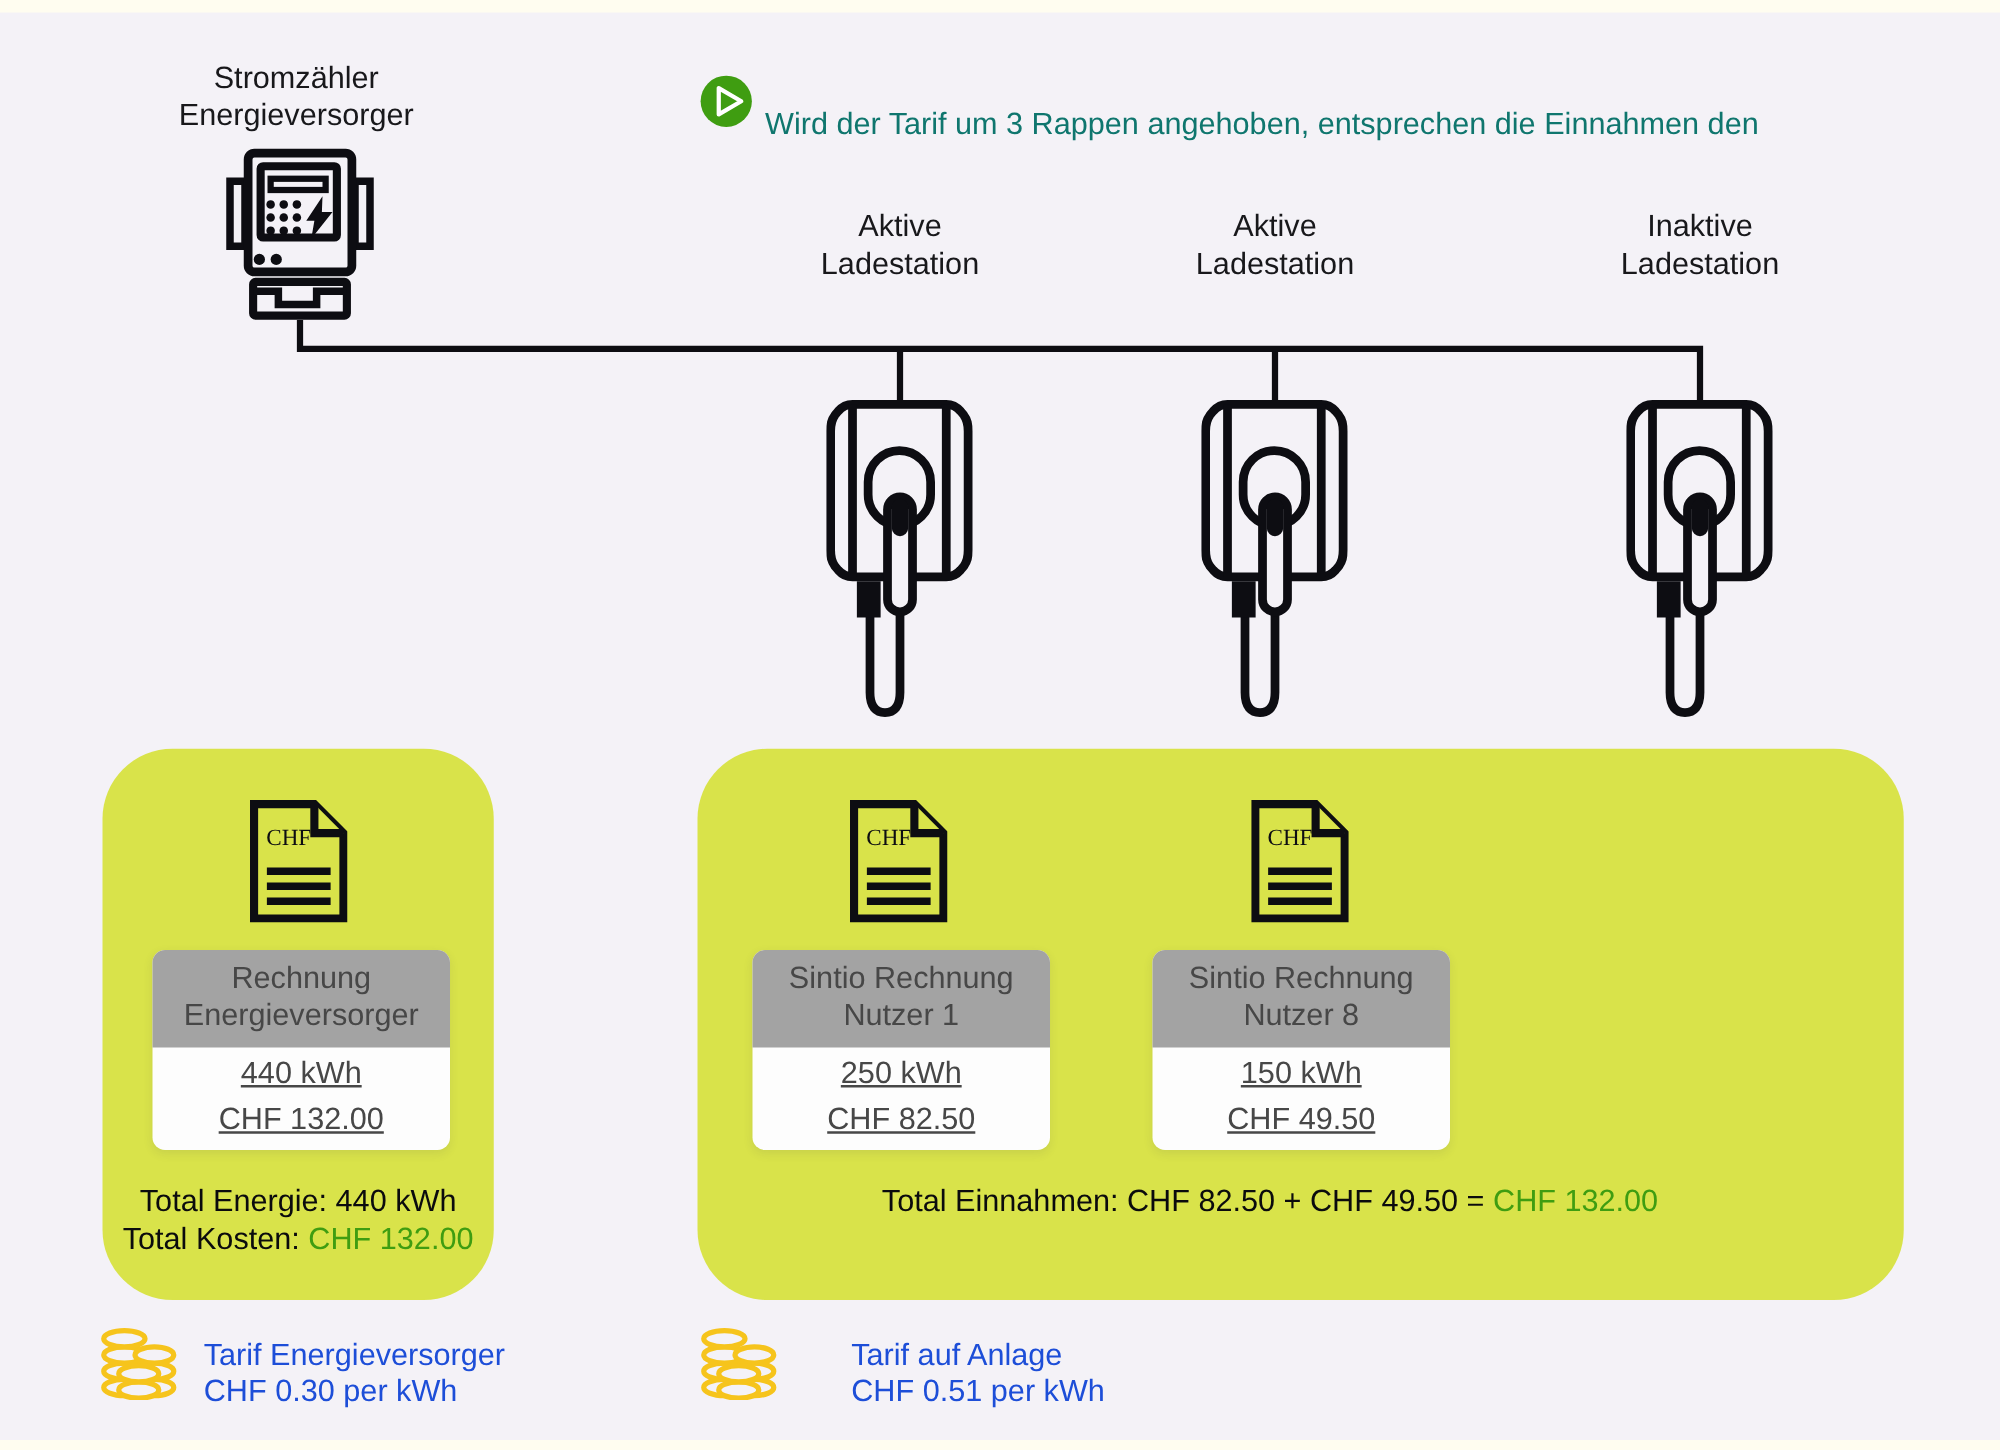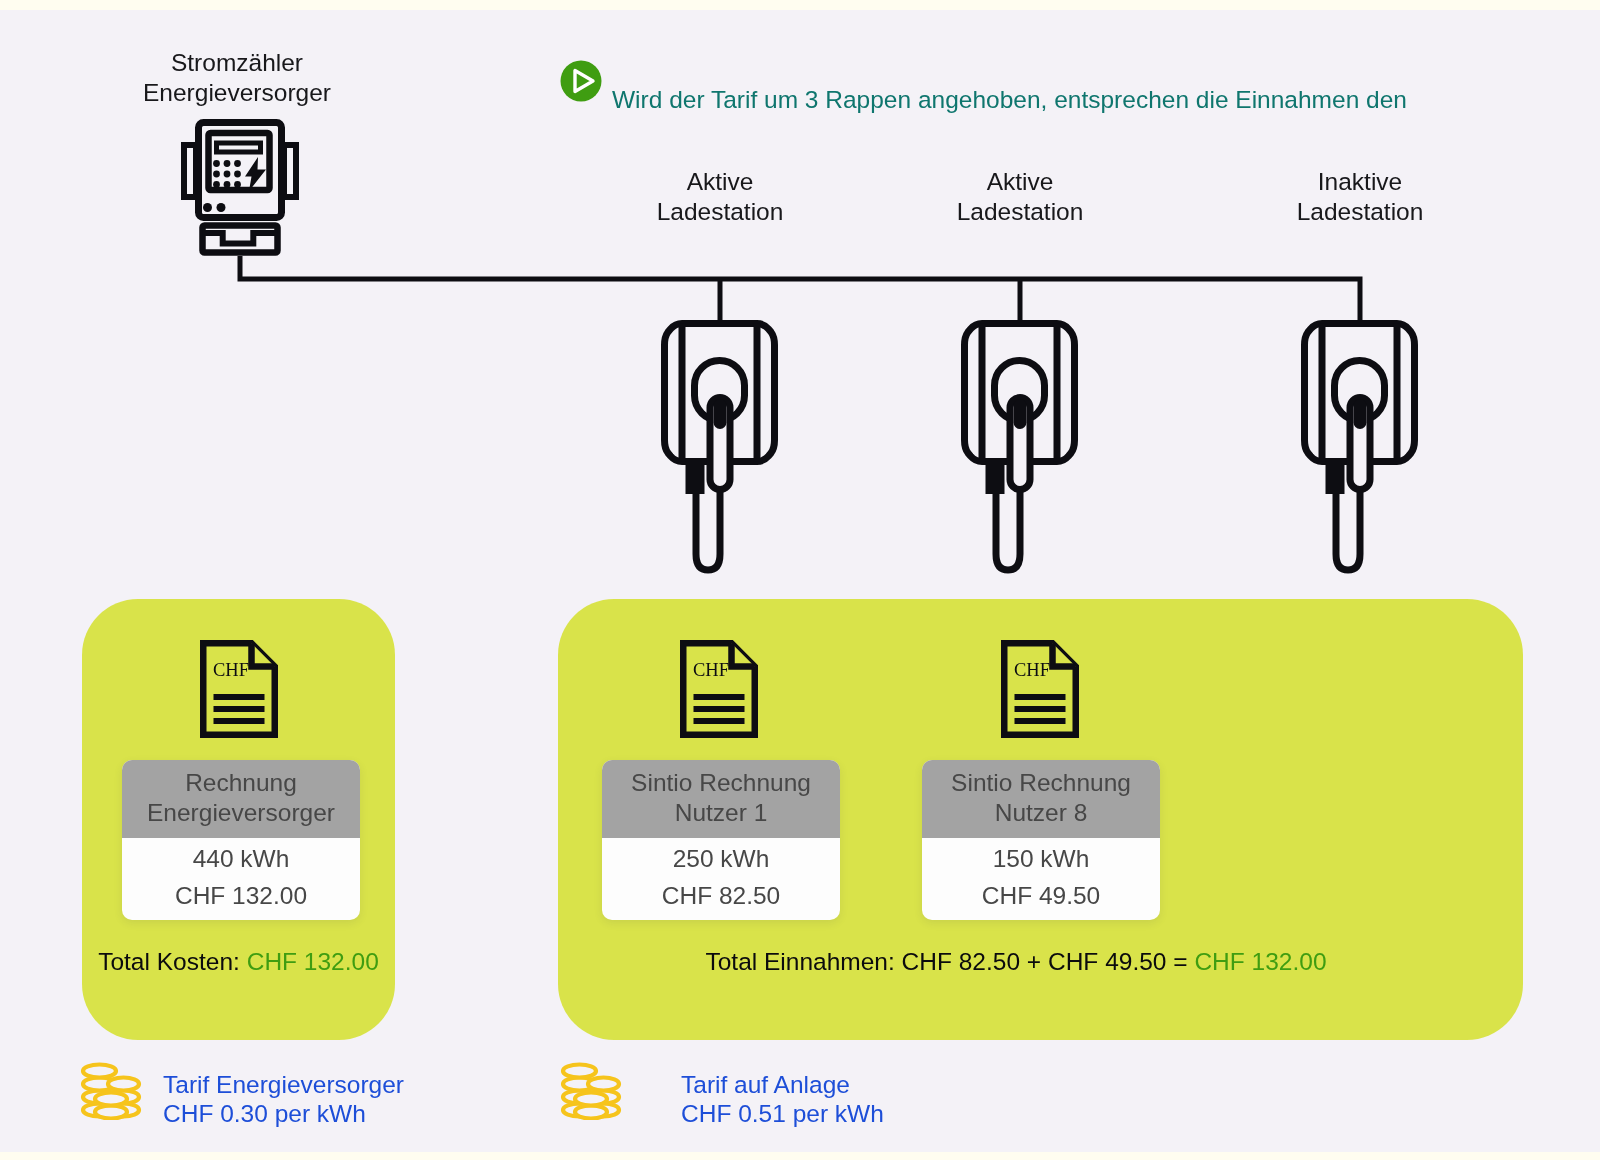--- a/index.html
+++ b/index.html
@@ -30,21 +30,21 @@
 
   .invoice-card{
     position:absolute;top:760px;width:238px;height:160px;background:#fdfdfd;border-radius:10px;
     box-shadow:0 3px 8px rgba(60,60,80,0.10);
   }
   .invoice-card .card-title{
     height:70px;background:#a3a3a3;border-radius:10px 10px 0 0;
     text-align:center;font-size:24.5px;line-height:30px;color:#474747;padding-top:8px;
   }
   .invoice-card .card-values{
-    text-align:center;font-size:24.5px;color:#474747;padding-top:6px;
+    text-align:center;font-size:24.5px;color:#474747;padding-top:6px;text-decoration:underline;
   }
   .invoice-card .card-values .val{line-height:30px;}
   .invoice-card .card-values .val + .val{margin-top:7px;}
 
   .totals{
     position:absolute;top:947px;text-align:center;font-size:24.5px;line-height:29.5px;color:#0b0b0d;
   }
   .totals .green-val{color:#3f9d11;margin-left:0.28em;}
 
   .tariff-text{
@@ -195,20 +195,21 @@
     <div>Sintio Rechnung</div>
     <div>Nutzer 8</div>
   </div>
   <div class="card-values">
     <div class="val">150 kWh</div>
     <div class="val">CHF 49.50</div>
   </div>
 </div>
 
 <div class="totals" style="left:82px;width:313px;">
+  <div>Total Energie: 440 kWh</div>
   <div>
     <span>Total Kosten:</span><span class="green-val">CHF 132.00</span>
   </div>
 </div>
 <div class="totals" style="left:560px;width:912px;">
   <div>
     <span>Total Einnahmen: CHF 82.50 + CHF 49.50 =</span><span class="green-val">CHF 132.00</span>
   </div>
 </div>
 

